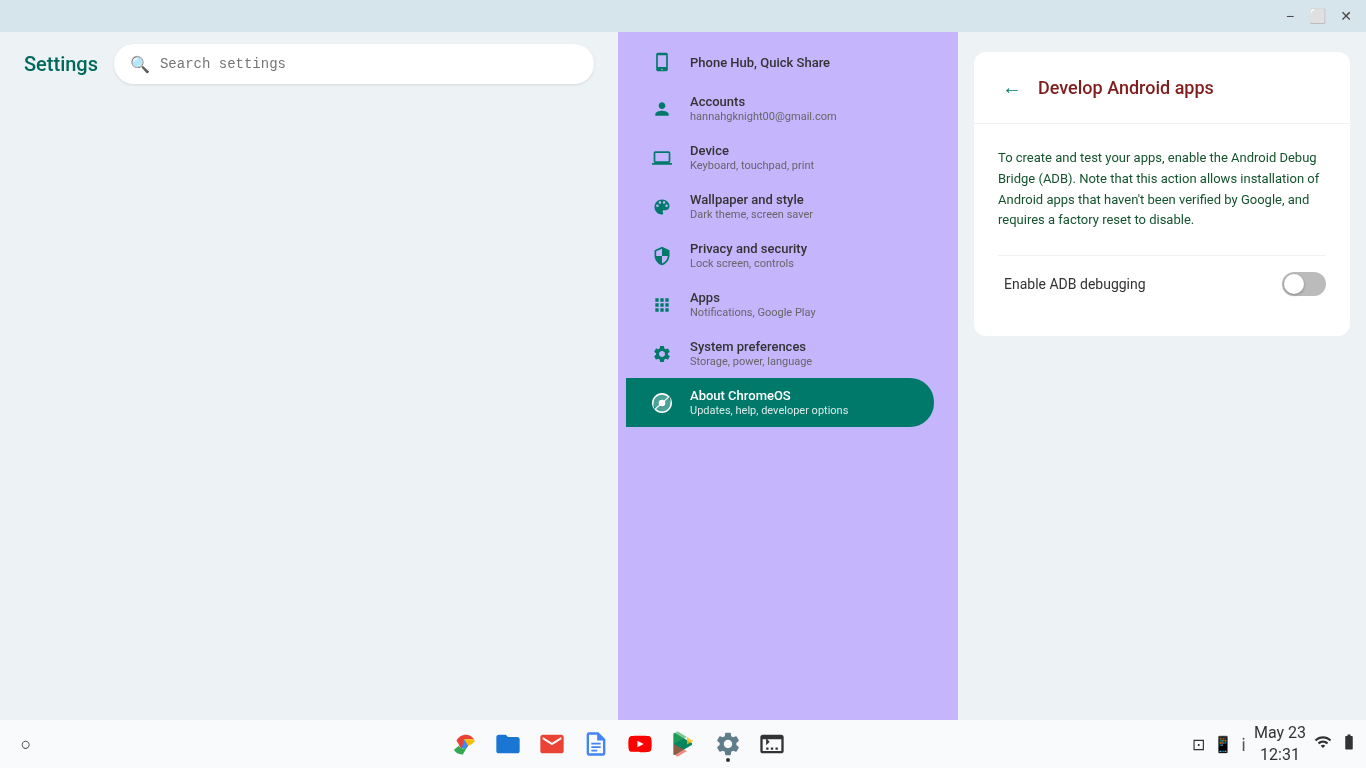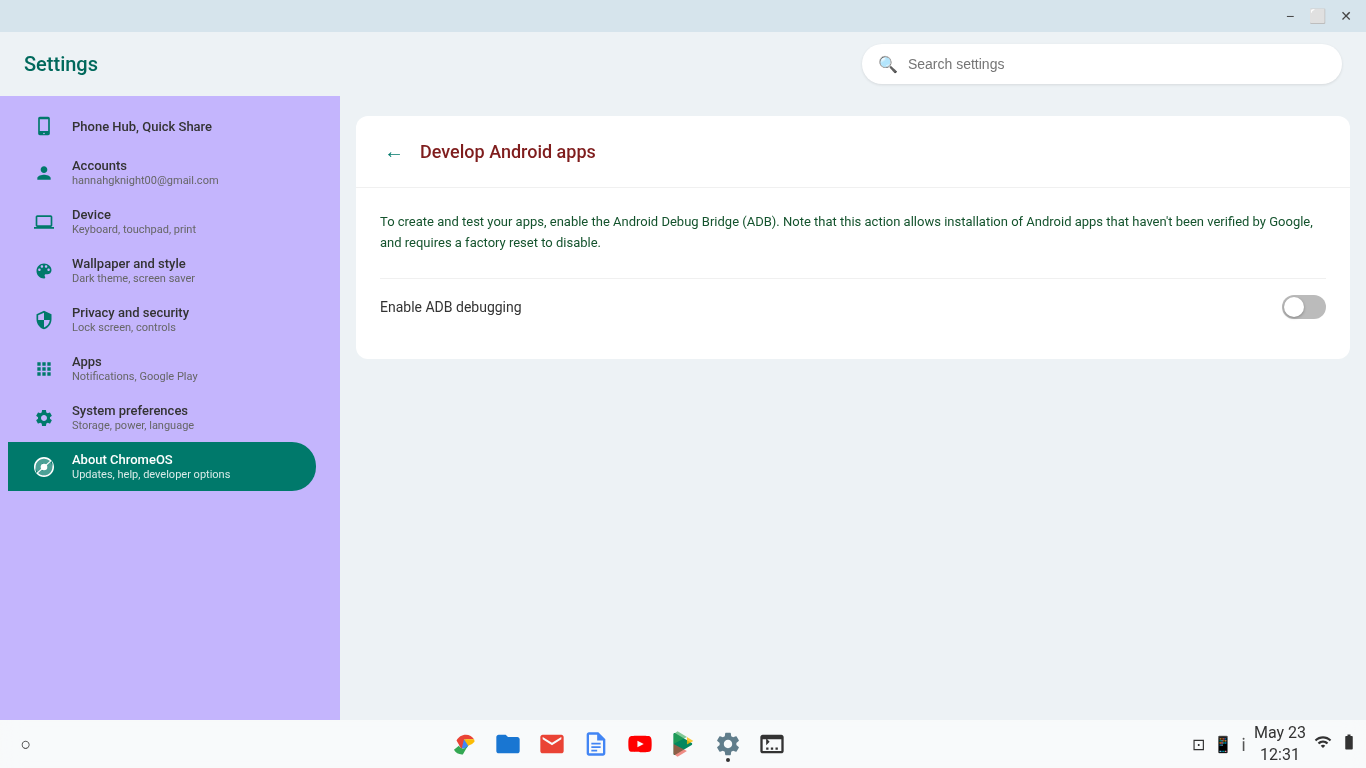--- a/index.html
+++ b/index.html
@@ -38,21 +38,21 @@
 
     
     .window {
       position: absolute;
       top: 32px;
       left: 0;
       right: 0;
       bottom: 48px;
       background: #edf2f5;
       display: flex;
-      flex-direction: column;
+      flex-direction: row;
     }
 
     
     .header {
       height: 64px;
       background: #edf2f5;
       display: flex;
       align-items: center;
       padding: 0 24px;
       gap: 16px;
@@ -79,20 +79,21 @@
       color: #666;
       font-size: 16px;
     }
     .search-input {
       border: none;
       outline: none;
       font-size: 14px;
       color: #a16207;
       background: transparent;
       flex: 1;
+      font-family: Liberation Mono, monospace;
     }
 
     
     .body {
       flex: 1;
       display: flex;
       overflow: hidden;
     }
 
     
@@ -191,20 +192,21 @@
     .setting-row {
       display: flex;
       align-items: center;
       justify-content: space-between;
       padding: 16px 0;
       border-top: 1px solid #f0f0f0;
     }
     .setting-label {
       font-size: 14px;
       color: #333;
+      margin-left: 6px;
     }
 
     
     .toggle {
       width: 44px;
       height: 24px;
       border-radius: 12px;
       background: #ccc;
       position: relative;
       cursor: pointer;

